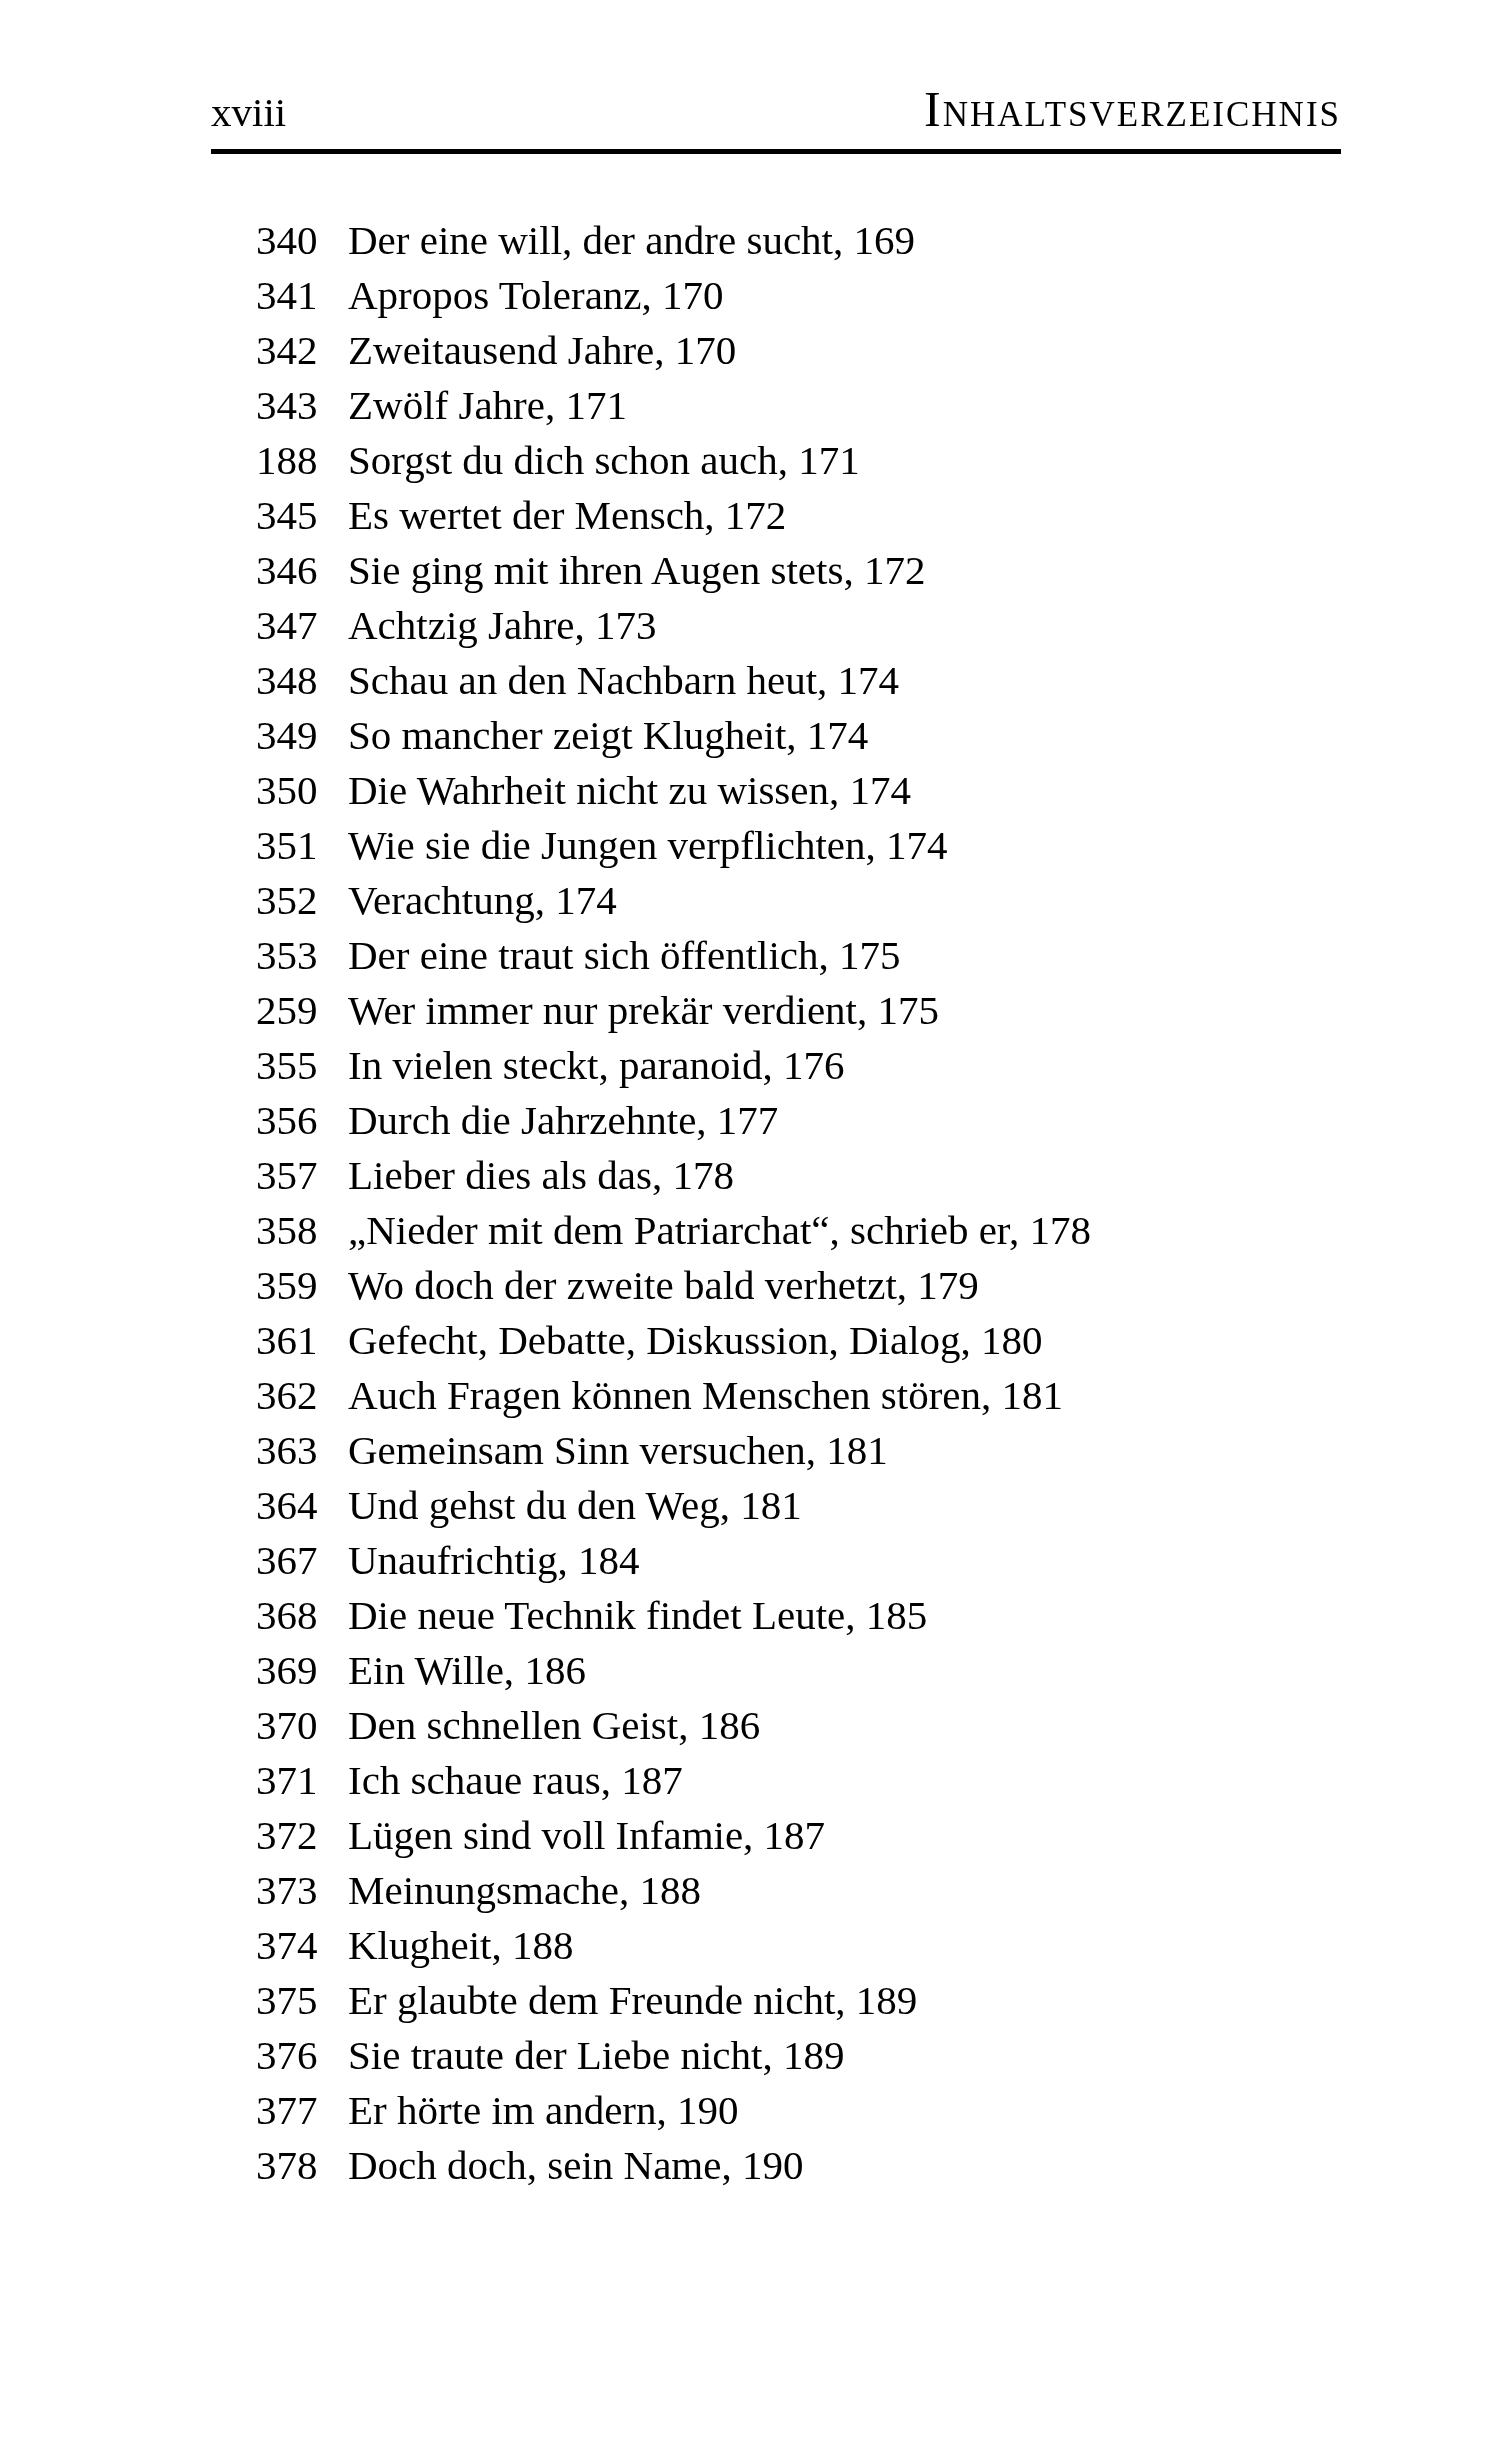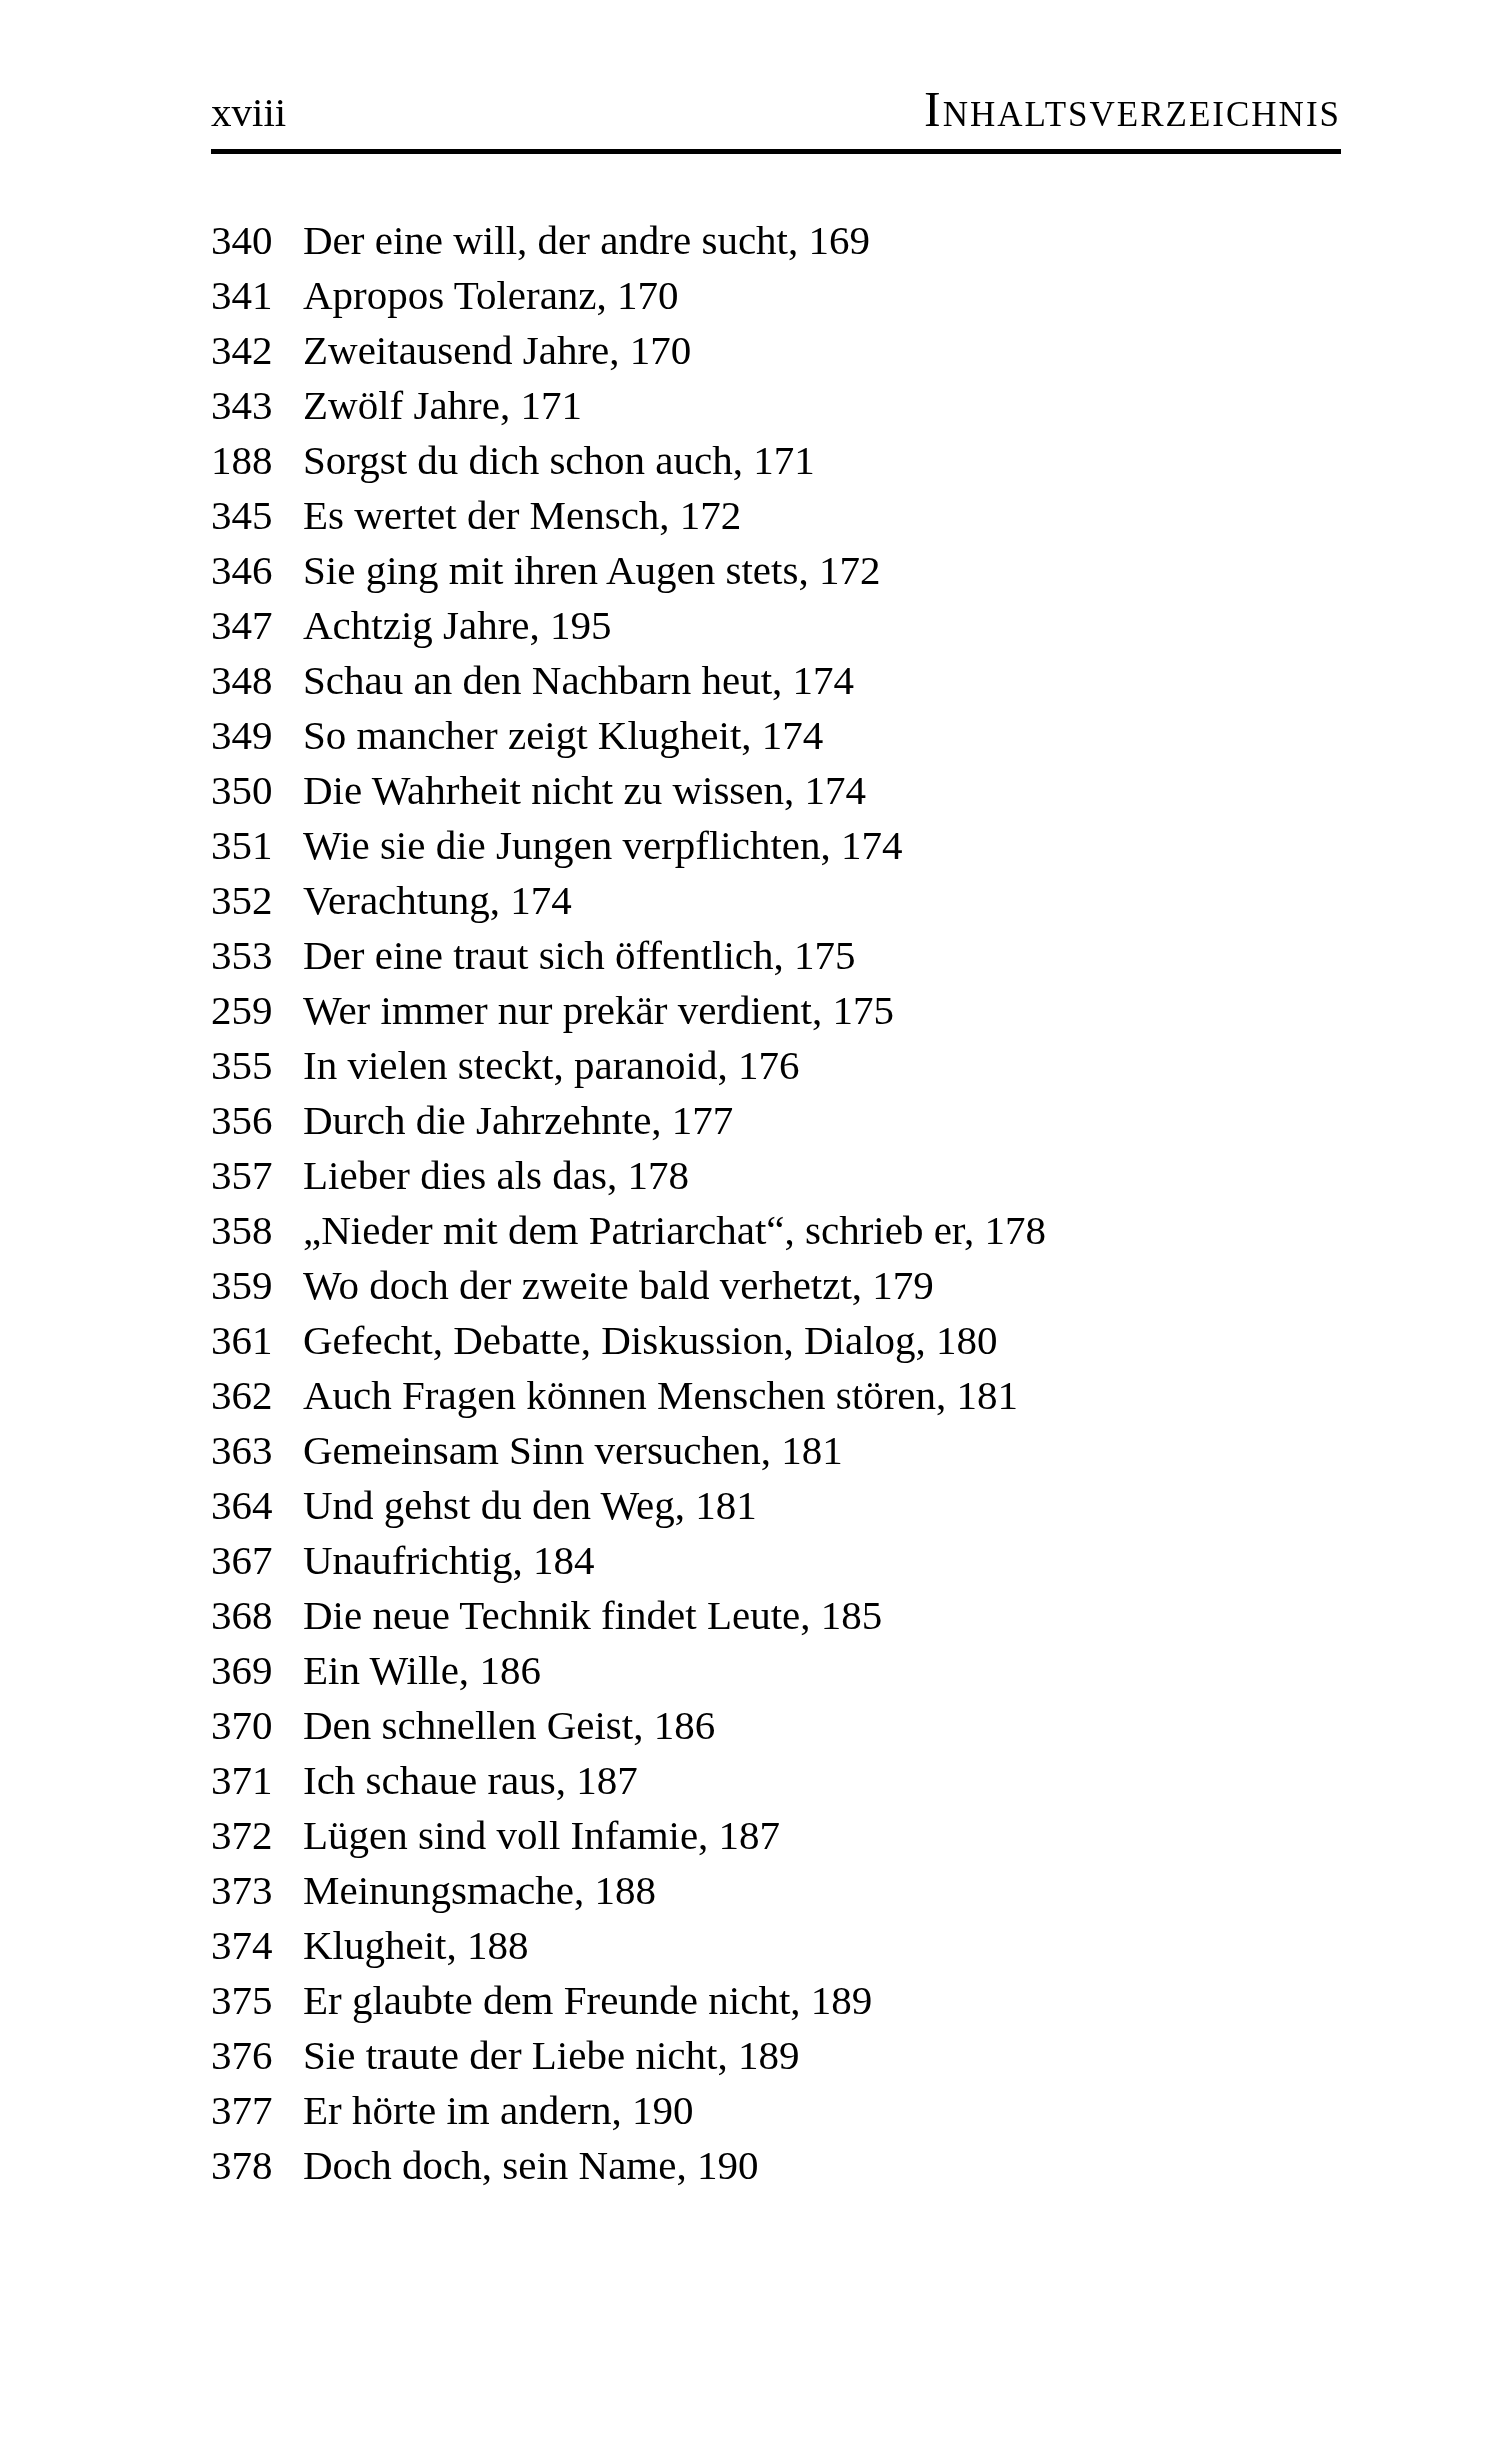--- a/index.html
+++ b/index.html
@@ -45,20 +45,21 @@
   }
   .row {
     display: flex;
     align-items: baseline;
     font-size: 41px;
     line-height: 55px;
     white-space: nowrap;
   }
   .num {
     flex: 0 0 92px;
+    margin-left: 45px;
   }
   .title {
     flex: 1 1 auto;
   }
 </style>
 </head>
 <body>
 
 <div class="page">
   <div class="content">
@@ -101,21 +102,21 @@
     <span class="title"><span>Es wertet der Mensch, </span><span>172</span></span>
   </li>
 
   <li class="row">
     <span class="num">346</span>
     <span class="title"><span>Sie ging mit ihren Augen stets, </span><span>172</span></span>
   </li>
 
   <li class="row">
     <span class="num">347</span>
-    <span class="title"><span>Achtzig Jahre, </span><span>195</span></span>
+    <span class="title"><span>Achtzig Jahre, </span><span>173</span></span>
   </li>
 
   <li class="row">
     <span class="num">348</span>
     <span class="title"><span>Schau an den Nachbarn heut, </span><span>174</span></span>
   </li>
 
   <li class="row">
     <span class="num">349</span>
     <span class="title"><span>So mancher zeigt Klugheit, </span><span>174</span></span>

